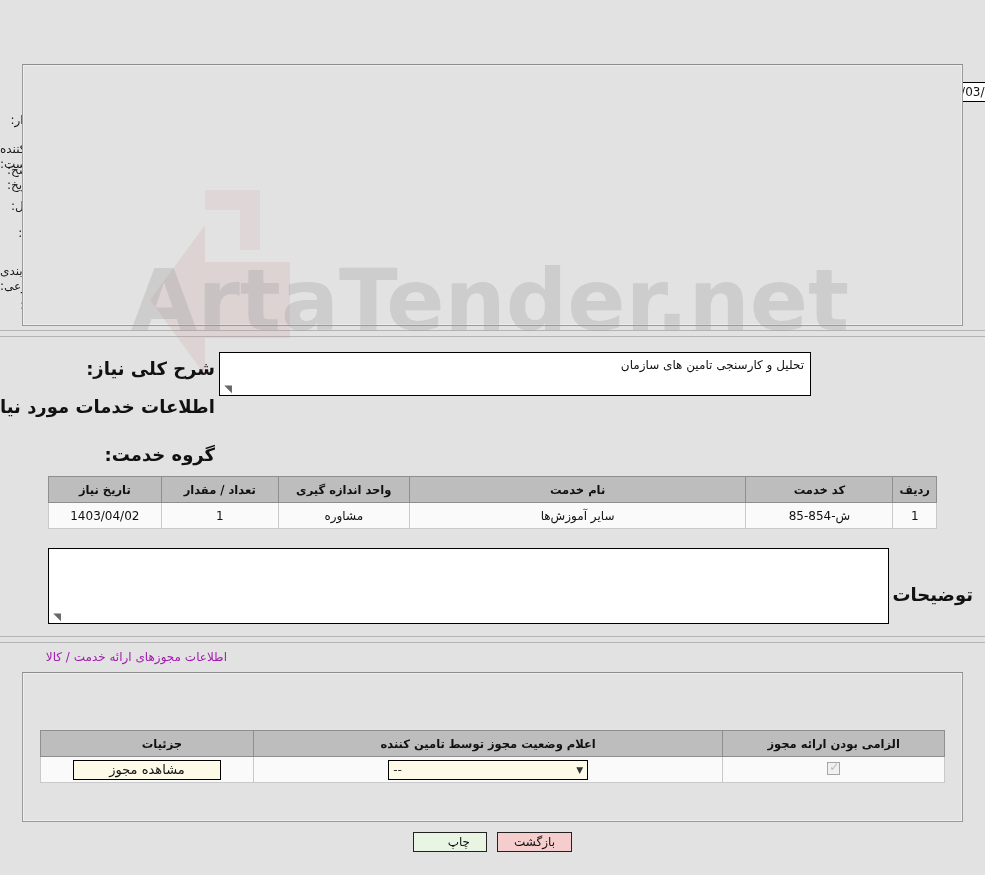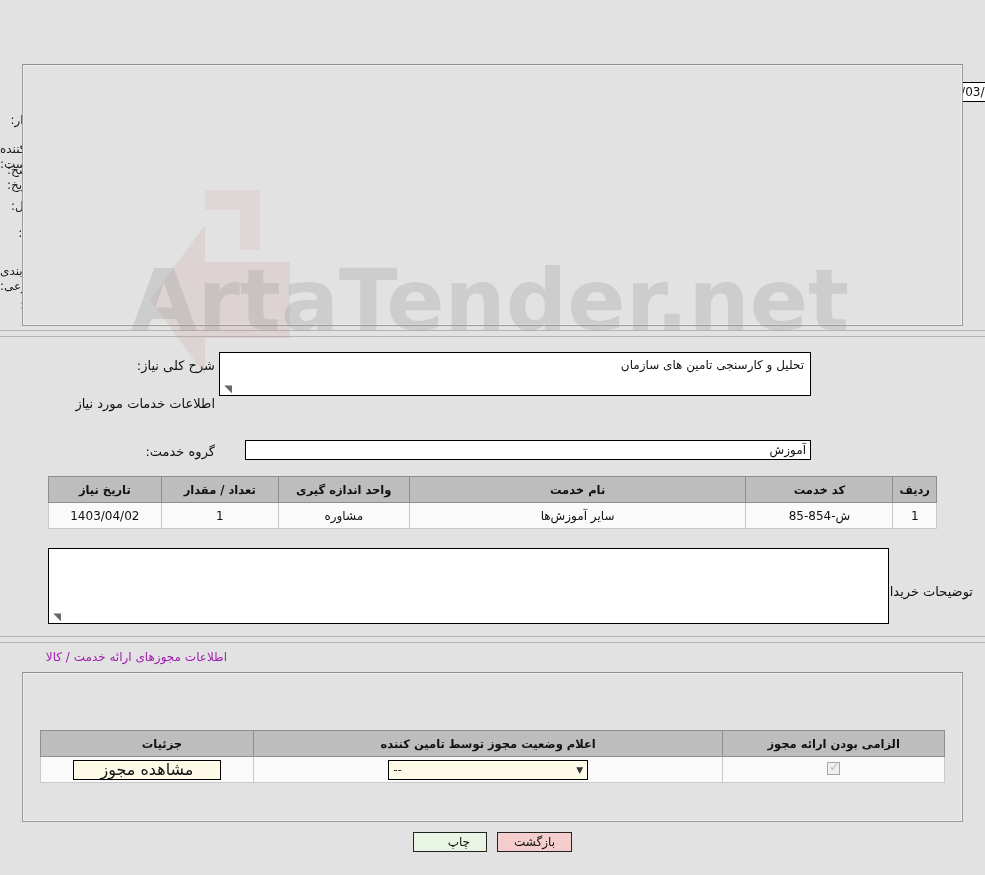--- a/index.html
+++ b/index.html
@@ -122,22 +122,22 @@
   }
   .chk.on::after {
     content: "✓";
     position: absolute; left: 1px; top: -3px;
     font-size: 12px; color: #b9b9b9;
   }
 
   
   .heading-b {
     position: absolute;
-    font-size: 13px;
-    font-weight: normal;
+    font-size: 18px;
+    font-weight: bold;
     color: #111;
     white-space: nowrap;
   }
   .sec-note {
     position: absolute;
     font-size: 12px;
     color: #a21caf;
     white-space: nowrap;
   }
 
@@ -204,21 +204,21 @@
     width: 200px;
     margin: 0 auto;
     color: #333;
   }
   .ddl .caret { font-size: 9px; color: #333; }
   .btn-small {
     background: #fdfbe8;
     border: 1px solid #000000;
     height: 20px;
     line-height: 18px;
-    font-size: 16px;
+    font-size: 13px;
     padding: 0 8px;
     display: inline-block;
     min-width: 148px;
     text-align: center;
     cursor: pointer;
   }
 
   
   .btnbar {
     position: absolute;
@@ -335,21 +335,20 @@
 
   <div class="heading-b" style="top:358px; right:770px;">شرح کلی نیاز:</div>
   <div class="tarea" style="top:352px; right:174px; width:592px; height:44px;">
     <span>تحلیل و کارسنجی تامین های سازمان</span>
     <span class="grip">◥</span>
   </div>
 
   <div class="heading-b" style="top:396px; right:770px;">اطلاعات خدمات مورد نیاز</div>
 
   <div class="heading-b" style="top:444px; right:770px;">گروه خدمت:</div>
-  <span class="field right" style="position:absolute; top:440px; right:174px; width:566px;">آموزش</span>
 
   <table class="grid" style="top:476px; right:48px; width:889px;">
     <thead>
       <tr>
         <th style="width:38px;">ردیف</th>
         <th style="width:148px;">کد خدمت</th>
         <th style="width:340px;">نام خدمت</th>
         <th style="width:132px;">واحد اندازه گیری</th>
         <th style="width:118px;">تعداد / مقدار</th>
         <th style="width:113px;">تاریخ نیاز</th>

